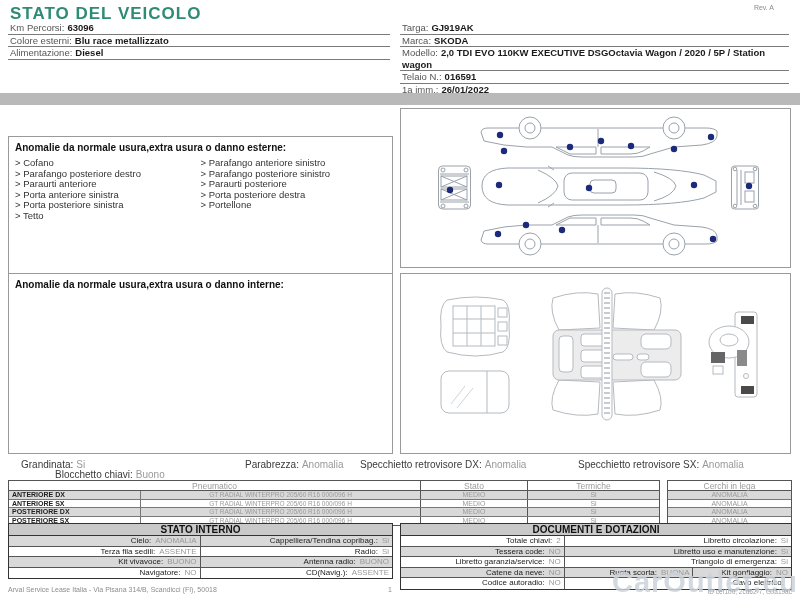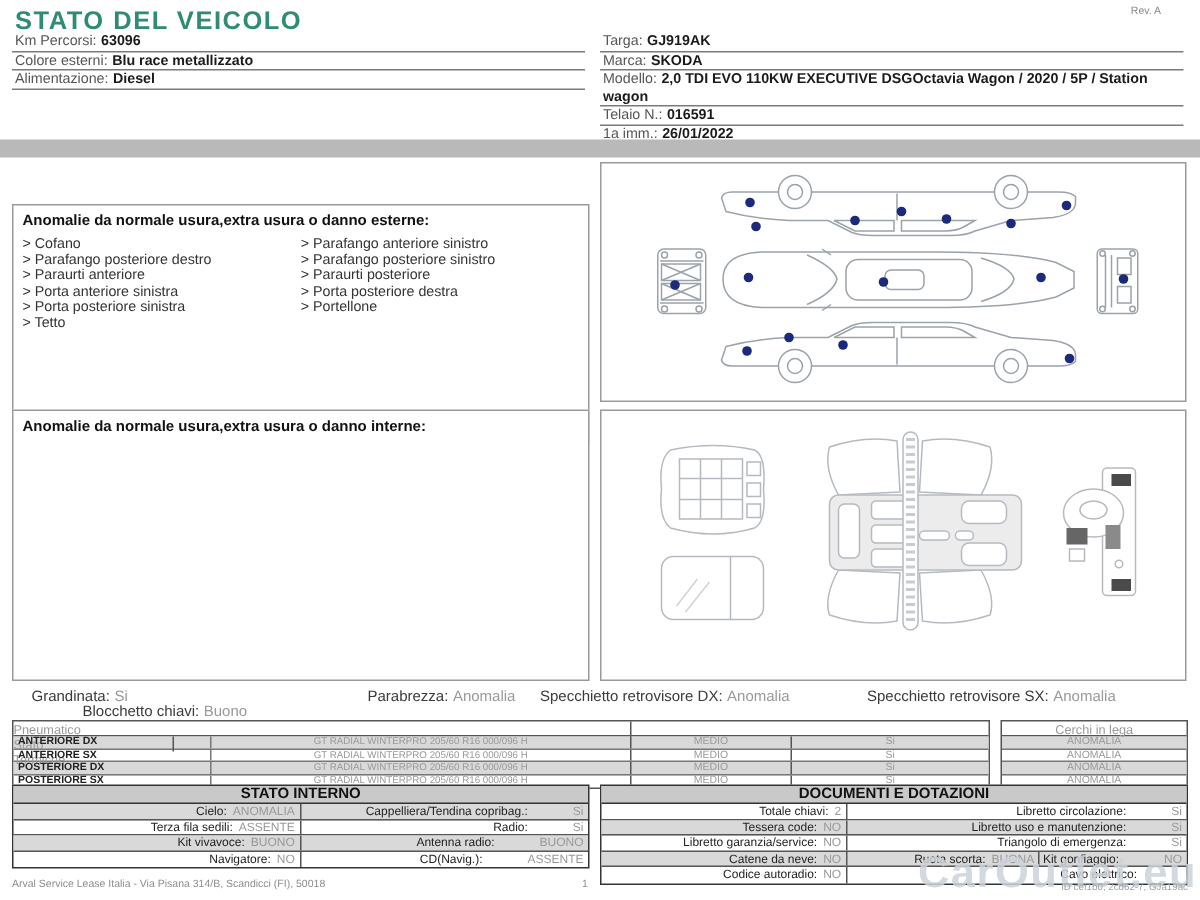--- a/index.html
+++ b/index.html
@@ -29,21 +29,21 @@
   .anom-cols ul { list-style:none; flex:1; font-size:9.5px; line-height:10.5px; color:#333; }
 
   .statusline { position:absolute; left:8px; top:459px; width:786px; height:20px; font-size:10px; }
   .statusline .item { position:absolute; top:0; white-space:nowrap;margin-left:13px; }
   .statusline .item2 { position:absolute; top:10px; left:0; white-space:nowrap;padding-left:47px; }
   .sl-label { color:#3a3a3a; }
   .sl-value { color:#999; margin-left:3px; }
 
   
   .tmain { position:absolute; left:8px; top:480px; width:652px; border:1px solid #555; font-size:7.5px; }
-  .thead { display:flex; height:10px; line-height:10px; color:#9a9a9a; font-size:8.5px; text-align:left; border-bottom:1px solid #555;flex-direction:column; }
+  .thead { display:flex; height:10px; line-height:10px; color:#9a9a9a; font-size:8.5px; text-align:center; border-bottom:1px solid #555; }
   .thead .h1 { width:412px; border-right:1px solid #555; }
   .thead .h2 { width:107px; border-right:1px solid #555; }
   .thead .h3 { width:131px; }
   .trow { display:flex; height:8.5px; line-height:8.5px; border-bottom:1px solid #777; }
   .trow:last-child { border-bottom:none; }
   .trow .pos  { width:132px; font-weight:bold; color:#222; padding-left:3px; border-right:1px solid #777; font-size:7px; }
   .trow .spec { width:280px; color:#9a9a9a; text-align:center; border-right:1px solid #555; font-size:6.5px; }
   .trow .stato{ width:107px; color:#9a9a9a; text-align:center; border-right:1px solid #555; font-size:7px; }
   .trow .term { width:131px; color:#9a9a9a; text-align:center; font-size:7px; }
   .alt { background:#d9d9d9; }
@@ -54,21 +54,21 @@
   .crow:last-child { border-bottom:none; }
 
   
   .ptable { position:absolute; border:1px solid #333; font-size:8px; background:#fff; }
   #t-interno { left:8px; top:523px; width:385px; }
   #t-doc     { left:400px; top:523px; width:392px; }
   .ptable .hdr { background:#c9c9c9; border-bottom:1px solid #333; text-align:center; font-weight:bold; font-size:10px; height:12px; line-height:12px; color:#111; }
   .prow { display:flex; height:10.5px; line-height:10.5px; border-bottom:1px solid #555; }
   .prow:last-child { border-bottom:none; }
   .pcell { display:flex; justify-content:flex-end; padding:0 3px; border-right:1px solid #555; overflow:hidden; white-space:nowrap; }
-  .pcell:last-child { border-right:none;gap:26px; }
+  .pcell:last-child { border-right:none; }
   .pcell .lbl { color:#222; }
   .pcell .val { color:#999; margin-left:4px; }
   .w50 { width:50%; } .w42 { width:42%; } .w58 { width:58%; } .w33 { width:33%; } .w25 { width:25%; }
 
   .footer-company { position:absolute; left:8px; top:586px; font-size:7px; color:#8d8d8d; }
   .footer-page { position:absolute; left:388px; top:586px; font-size:7px; color:#8d8d8d; }
   .footer-id { position:absolute; right:8px; top:588px; font-size:6.5px; color:#9aa3ab; }
   .watermark { position:absolute; right:2px; top:566px; font-size:29px; font-weight:bold; color:#ccd3da; letter-spacing:1px; opacity:0.85; }
 
   svg { display:block; }

